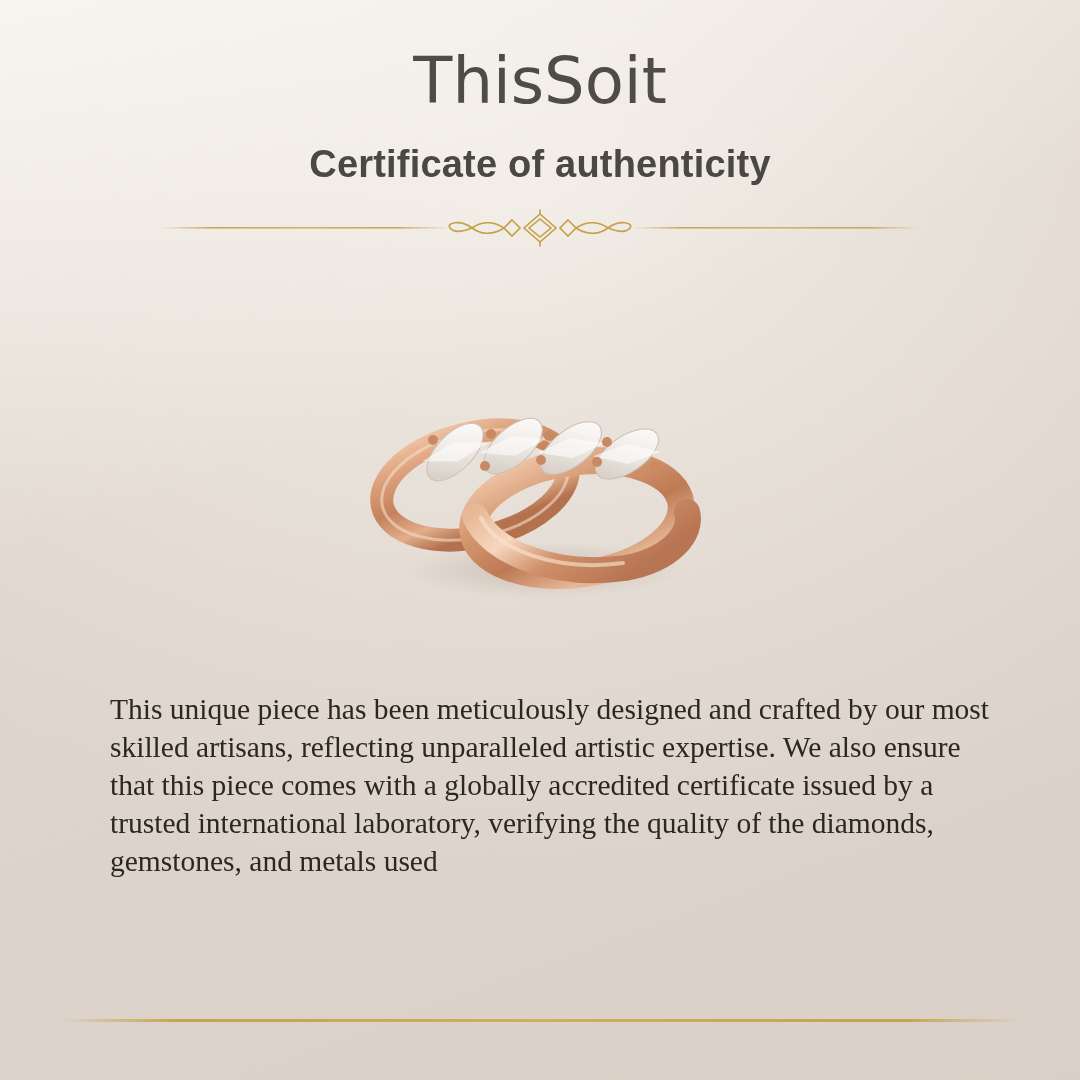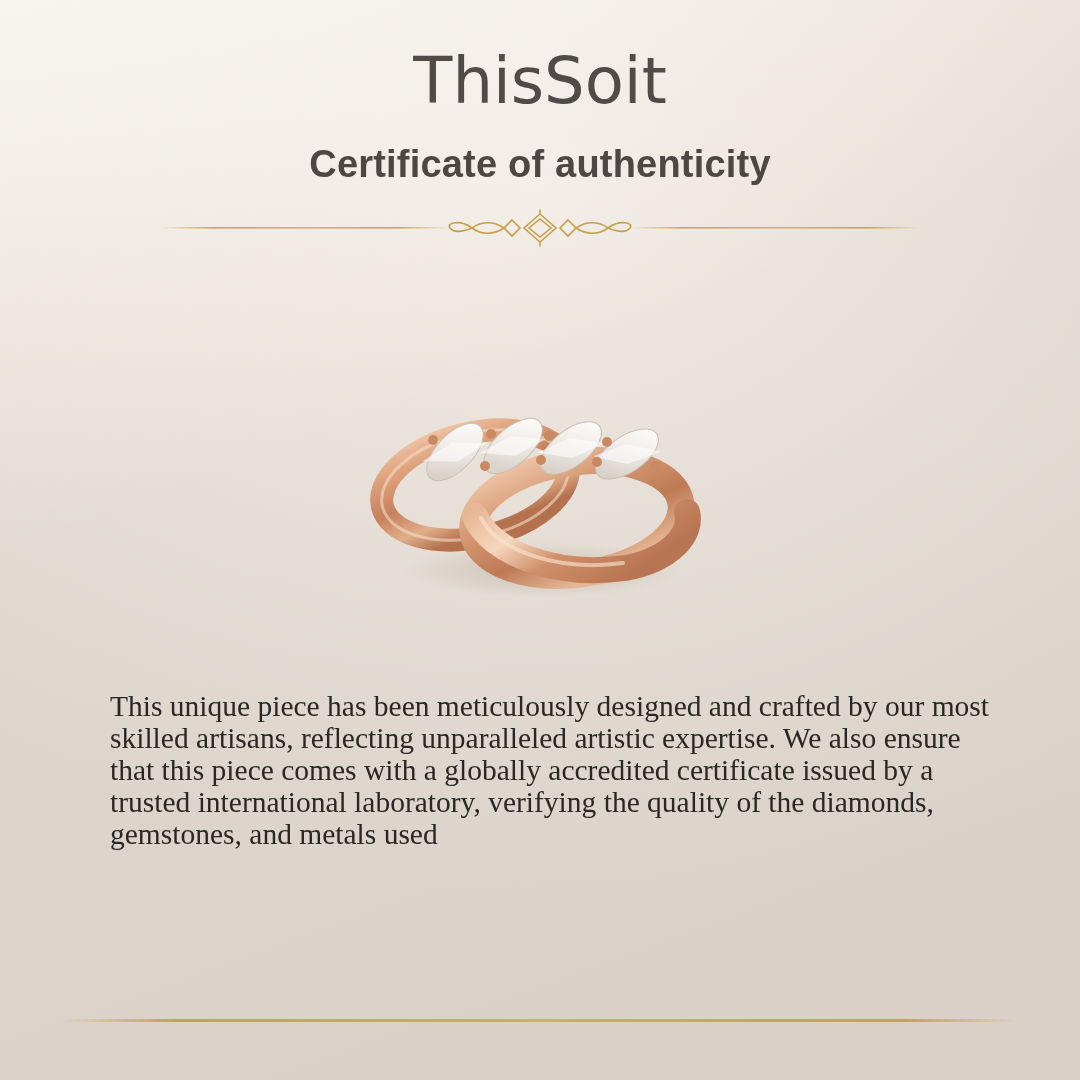--- a/index.html
+++ b/index.html
@@ -77,21 +77,21 @@
   }
 
   
   .body-text {
     position: absolute;
     top: 690px;
     left: 110px;
     width: 890px;
     font-family: "Liberation Serif", serif;
     font-size: 29.5px;
-    line-height: 32px;
+    line-height: 38px;
     color: #2b2724;
     text-align: left;
   }
 
   
   .footer-rule {
     position: absolute;
     bottom: 58px;
     left: 62px;
     width: 956px;

